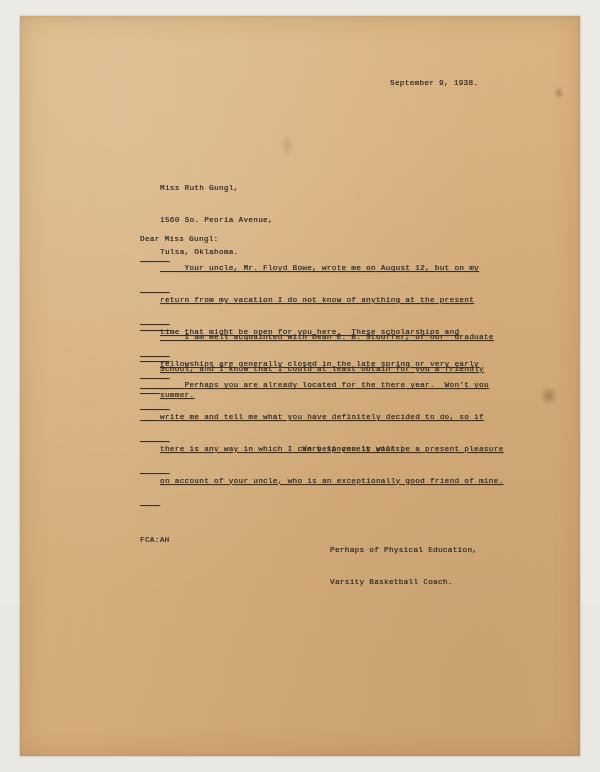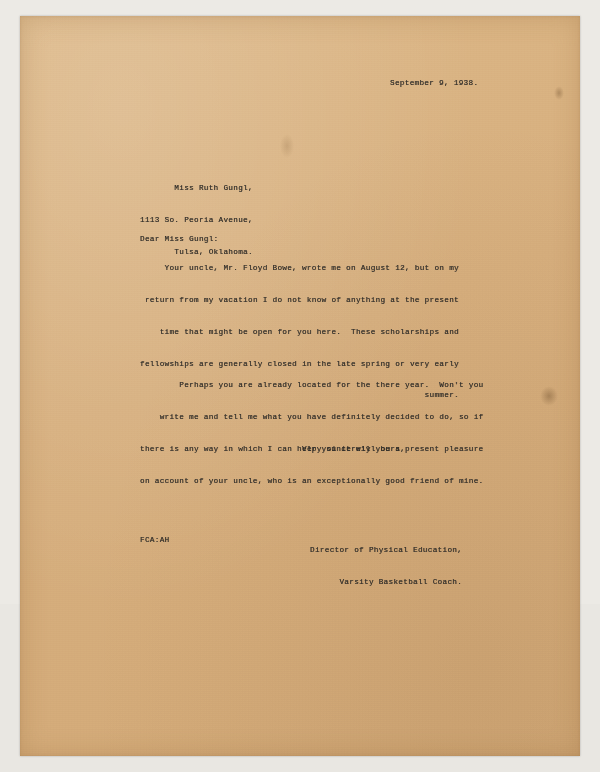--- a/index.html
+++ b/index.html
@@ -11,21 +11,20 @@
     width: 600px;
     height: 772px;
     overflow: hidden;
     font-family: "Liberation Sans", sans-serif;
   }
   .page-surround {
     position: relative;
     width: 600px;
     height: 604px;
     background: #eceae5;
-    text-align: right;
   }
   .letter-sheet {
     position: absolute;
     left: 20px;
     top: 16px;
     width: 560px;
     height: 740px;
     background: #d9b382;
     background-image:
       radial-gradient(ellipse at 18% 12%, rgba(255,255,255,0.14), rgba(255,255,255,0) 55%),
@@ -85,82 +84,86 @@
     left: 120px;
     top: 146px;
   }
   .salutation {
     left: 120px;
     top: 198px;
     margin-top: 20px;
   }
   .para {
     left: 120px;
+    text-decoration: underline;
   }
   .para-1 { top: 226px; }
   .para-2 { top: 295px; }
   .para-3 { top: 343px; }
   .closing {
     left: 282px;
     top: 428px;
   }
   .signature-block {
     left: 290px;
     top: 508px;
   }
   .initials {
     left: 120px;
     top: 519px;
     font-family: Liberation Mono, monospace;
   }
   .line {
     display: block;
+    margin-left: 20px;
   }
 </style>
 </head>
 <body>
 
 <div class="page-surround">
   <div class="letter-sheet">
     <div class="grain"></div>
     <div class="edge-shade"></div>
     <div class="smudge smudge-a"></div>
     <div class="smudge smudge-b"></div>
     <div class="smudge smudge-c"></div>
 
     <div class="typed date-line">September 9, 1938.</div>
 
     <div class="typed addressee">
       <span class="line">Miss Ruth Gungl,</span>
-      <span class="line">1113 So. Peoria Avenue,</span>
+      <span class="line">1560 So. Peoria Avenue,</span>
       <span class="line">Tulsa, Oklahoma.</span>
     </div>
 
     <div class="typed salutation">Dear Miss Gungl:</div>
 
     <div class="typed para para-1">
       <span class="line">     Your uncle, Mr. Floyd Bowe, wrote me on August 12, but on my</span>
       <span class="line">return from my vacation I do not know of anything at the present</span>
       <span class="line">time that might be open for you here.  These scholarships and</span>
       <span class="line">fellowships are generally closed in the late spring or very early</span>
       <span class="line">summer.</span>
     </div>
 
     <div class="typed para para-2">
+      <span class="line">     I am well acquainted with Dean E. B. Stouffer, of our  Graduate</span>
+      <span class="line">School, and I know that I could at least obtain for you a friendly</span>
     </div>
 
     <div class="typed para para-3">
       <span class="line">     Perhaps you are already located for the there year.  Won't you</span>
       <span class="line">write me and tell me what you have definitely decided to do, so if</span>
       <span class="line">there is any way in which I can help you it will be a present pleasure</span>
       <span class="line">on account of your uncle, who is an exceptionally good friend of mine.</span>
     </div>
 
     <div class="typed closing">Very sincerely yours,</div>
 
     <div class="typed signature-block">
-      <span class="line">Director of Physical Education,</span>
+      <span class="line">Perhaps of Physical Education,</span>
       <span class="line">Varsity Basketball Coach.</span>
     </div>
 
     <div class="typed initials">FCA:AH</div>
   </div>
 </div>
 
 </body></html>

